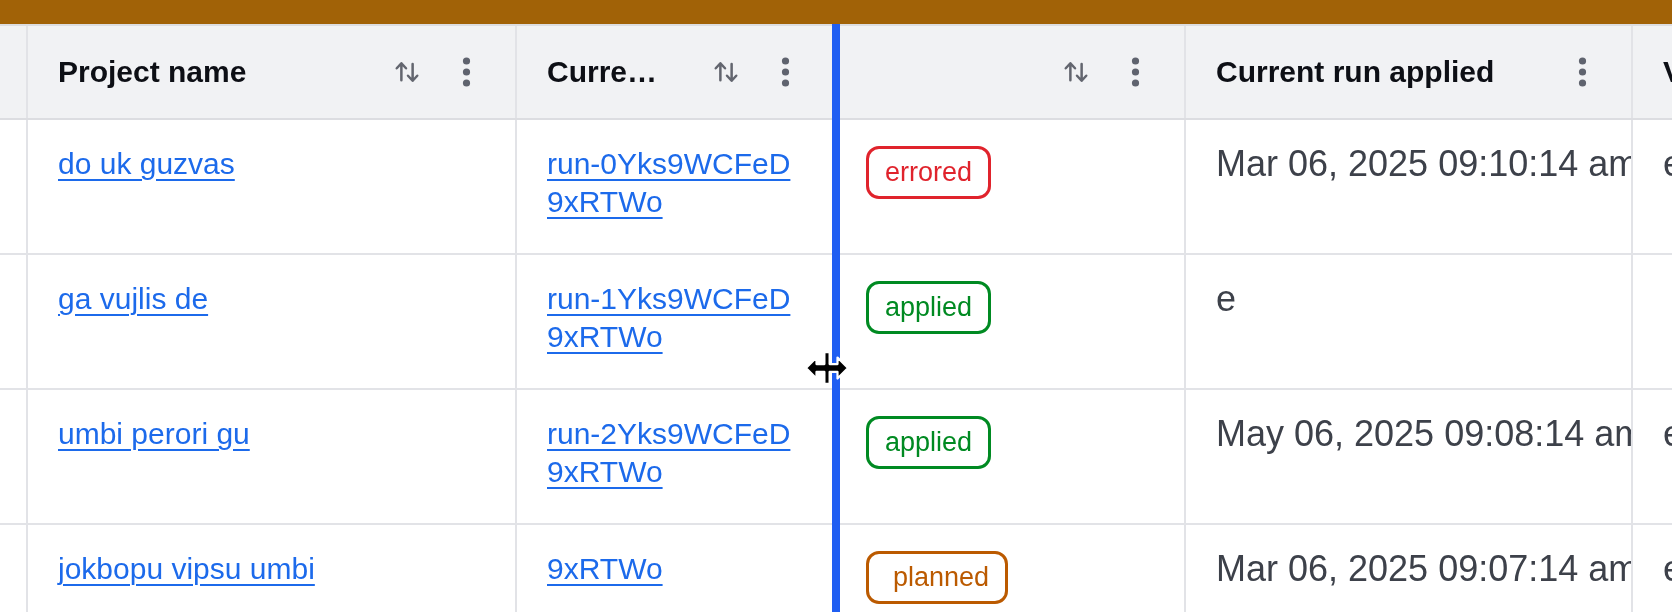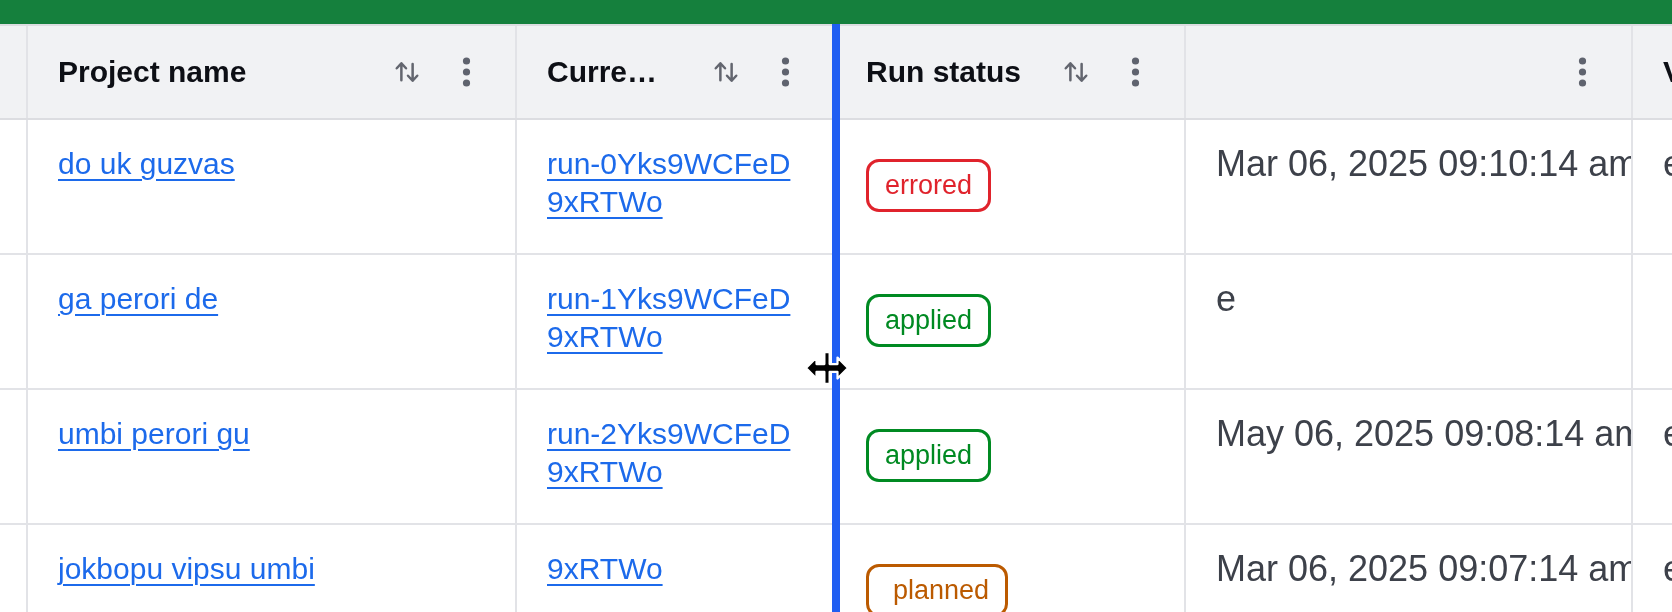--- a/index.html
+++ b/index.html
@@ -7,41 +7,41 @@
     --resize-indicator:#1f5ef2;
     --border:#e2e3e7;
     --header-bg:#f1f2f4;
     --header-text:#0d0f15;
     --body-text:#3d414a;
     --icon:#63666f;
   }
   *{box-sizing:border-box;margin:0;padding:0;}
   html,body{width:1672px;height:612px;overflow:hidden;background:#ffffff;
     font-family:"Liberation Sans","DejaVu Sans",sans-serif;}
-  .screen{position:relative;width:1672px;height:612px;overflow:hidden;background:#15803d;}
+  .screen{position:relative;width:1672px;height:612px;overflow:hidden;background:#a16207;}
   .table{position:absolute;top:24px;left:0;width:1872px;}
   .thead,.tr{display:grid;grid-template-columns:28px 489px 319px 350px 447px 239px;}
   .thead{height:96px;background:var(--header-bg);
     border-top:2px solid #dcdde1;border-bottom:2px solid #dcdde1;}
   .th{display:flex;align-items:center;border-right:2px solid var(--border);
     padding-left:30px;min-width:0;}
   .th.c0{padding-left:0;}
   .th-label{font-size:30px;font-weight:700;color:var(--header-text);
     white-space:nowrap;overflow:hidden;text-overflow:ellipsis;}
   .th.c2 .th-label{max-width:120px;}
   .th-icons{margin-left:auto;display:flex;align-items:center;gap:40px;padding-right:44px;flex:none;}
   .icon-btn{display:inline-flex;align-items:center;justify-content:center;flex:none;}
   .tr{height:135px;border-bottom:2px solid var(--border);background:#fff;}
   .td{border-right:2px solid var(--border);padding:25px 24px 0 30px;min-width:0;overflow:hidden;}
   .td.c0{padding:0;}
   a.link{color:var(--link);text-decoration:underline;text-decoration-thickness:2px;
     text-underline-offset:5px;font-size:30px;line-height:38px;cursor:pointer;}
   .runlink{display:inline-block;}
   .runlink span{display:block;}
-  .badge{display:inline-block;margin-top:14px;padding:7px 16px;border:3px solid currentColor;
+  .badge{display:inline-block;margin-top:1px;padding:7px 16px;border:3px solid currentColor;
     border-radius:13px;font-size:27px;line-height:33px;background:#fff;white-space:nowrap;}
   .plain{font-size:36px;line-height:37px;color:var(--body-text);white-space:nowrap;}
   .resize-line{position:absolute;left:832px;top:24px;width:8px;height:588px;
     background:var(--resize-indicator);z-index:5;}
   .cursor{position:absolute;left:806px;top:347px;width:42px;height:42px;z-index:6;pointer-events:none;}
   svg{display:block;}
 </style>
 </head>
 <body>
 
@@ -87,41 +87,41 @@
               <circle cx="4.5" cy="5" r="3.6"></circle>
                   <circle cx="4.5" cy="16" r="3.6"></circle>
                   <circle cx="4.5" cy="27" r="3.6"></circle>
                 </g>
             </svg>
           </span>
         </span>
       </div>
 
       <div class="th c3">
-        <span class="th-label">Run status</span>
         <span class="th-icons">
           <span class="icon-btn">
             <svg width="30" height="30" viewBox="0 0 24 24" fill="none" stroke="#63666f" stroke-width="2" stroke-linecap="round" stroke-linejoin="round">
               <path d="M7.5 18.5 V5.5 M3.8 9 L7.5 5 L11.2 9"></path>
               <path d="M16.5 5.5 V18.5 M12.8 15 L16.5 19 L20.2 15"></path>
             </svg>
           </span>
           <span class="icon-btn">
             <svg width="9" height="32" viewBox="0 0 9 32">
                 <g fill="#5f636e">
               <circle cx="4.5" cy="5" r="3.6"></circle>
                   <circle cx="4.5" cy="16" r="3.6"></circle>
                   <circle cx="4.5" cy="27" r="3.6"></circle>
                 </g>
             </svg>
           </span>
         </span>
       </div>
 
       <div class="th c4">
+        <span class="th-label">Current run applied</span>
         <span class="th-icons">
           <span class="icon-btn">
             <svg width="9" height="32" viewBox="0 0 9 32">
                 <g fill="#5f636e">
               <circle cx="4.5" cy="5" r="3.6"></circle>
                   <circle cx="4.5" cy="16" r="3.6"></circle>
                   <circle cx="4.5" cy="27" r="3.6"></circle>
                 </g>
             </svg>
           </span>
@@ -139,21 +139,21 @@
       <div class="td c2"><a class="link runlink">
         <span>run-0Yks9WCFeD</span>
         <span>9xRTWo</span></a></div>
       <div class="td c3"><span class="badge" style="color: rgb(224, 35, 44); border-color: rgb(224, 35, 44);">errored</span></div>
       <div class="td c4"><span class="plain">Mar 06, 2025 09:10:14 am</span></div>
       <div class="td c5"><span class="plain">e</span></div>
     </div>
 
     <div class="tr">
       <div class="td c0"></div>
-      <div class="td c1"><a class="link">ga perori de</a></div>
+      <div class="td c1"><a class="link">ga vujlis de</a></div>
       <div class="td c2"><a class="link runlink">
         <span>run-1Yks9WCFeD</span>
         <span>9xRTWo</span></a></div>
       <div class="td c3"><span class="badge" style="color: rgb(0, 138, 34); border-color: rgb(0, 138, 34);">applied</span></div>
       <div class="td c5"><span class="plain">e</span></div>
     </div>
 
     <div class="tr">
       <div class="td c0"></div>
       <div class="td c1"><a class="link">umbi perori gu</a></div>

